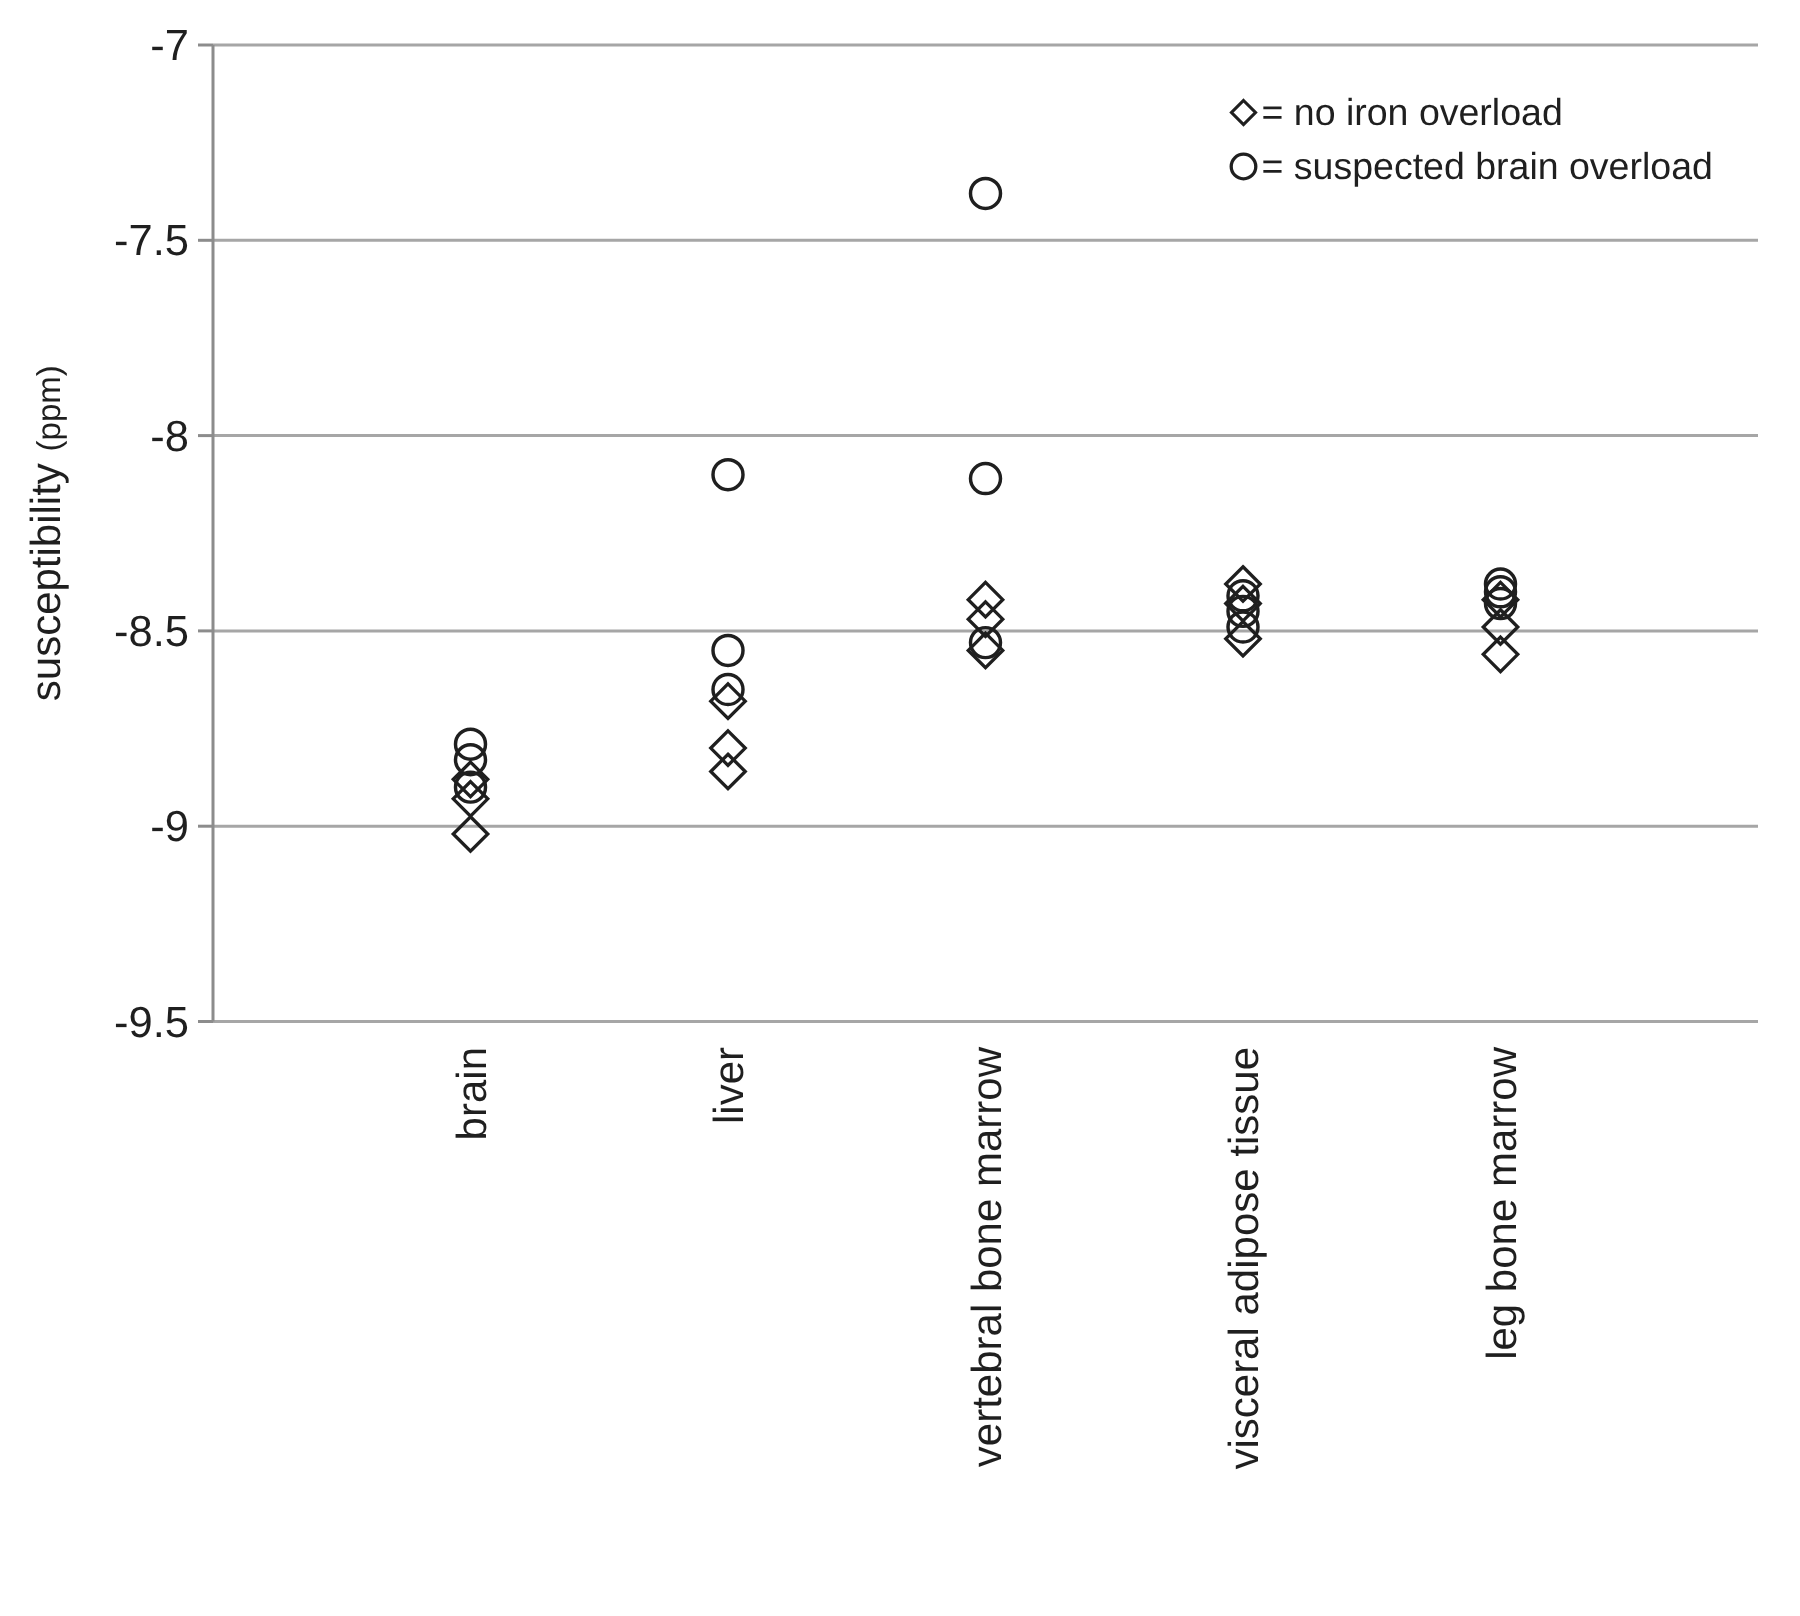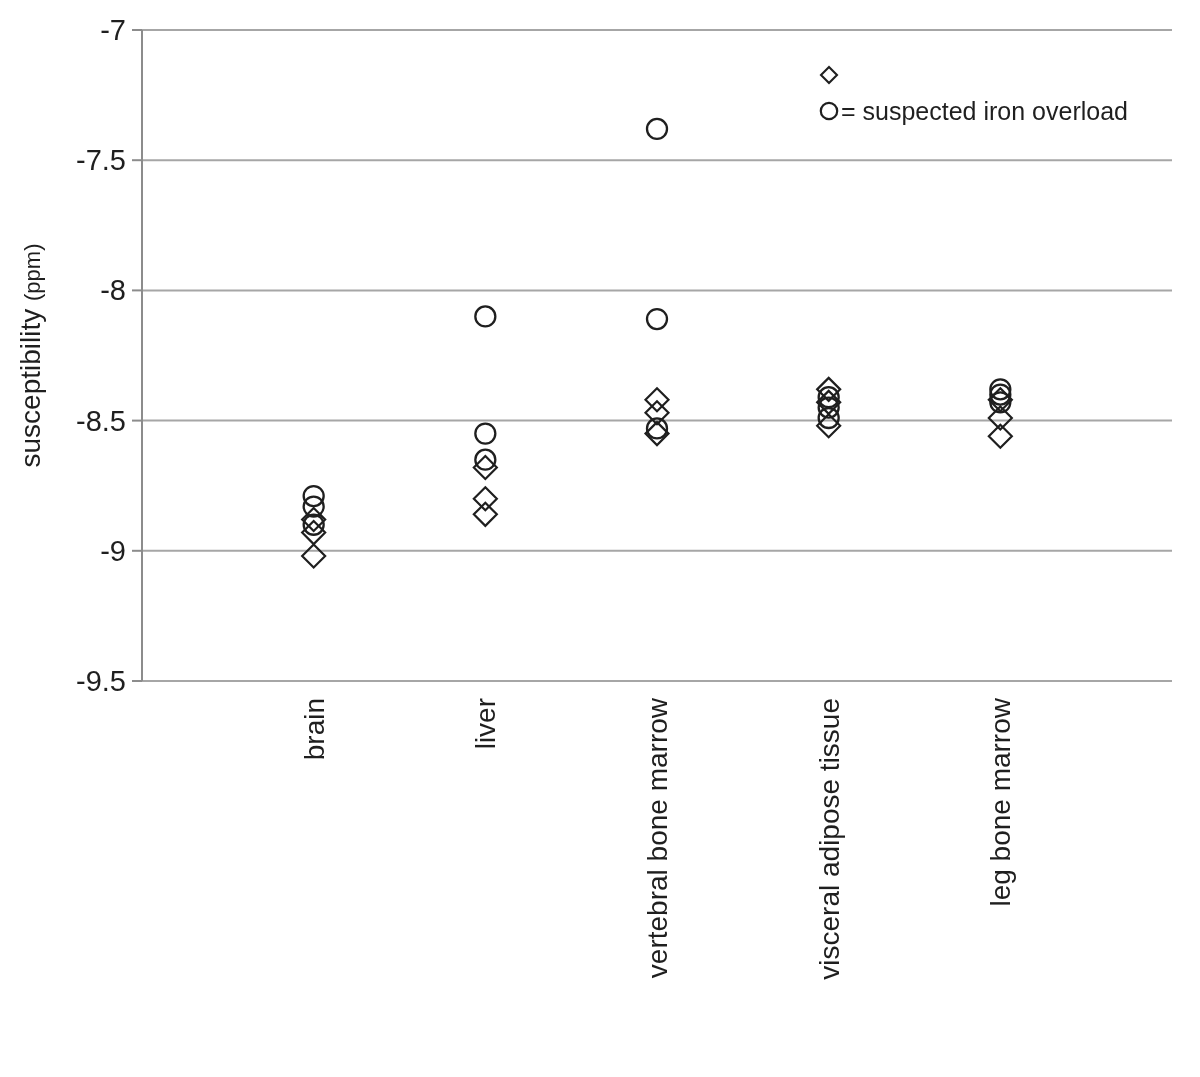--- a/index.html
+++ b/index.html
@@ -71,21 +71,22 @@
       <circle cx="1000.3333333333334" cy="389.3520000000002" r="10" fill="none" stroke="#1f1f1f" stroke-width="2.3"></circle>
       <circle cx="1000.3333333333334" cy="394.5600000000001" r="10" fill="none" stroke="#1f1f1f" stroke-width="2.3"></circle>
       <circle cx="1000.3333333333334" cy="402.3719999999999" r="10" fill="none" stroke="#1f1f1f" stroke-width="2.3"></circle>
     </svg>
 
   <div class="legend">
     <div class="legend-row">
       <svg class="glyph" width="22" height="22">
         <path d="M11 3 L19 11 L11 19 L3 11 Z" fill="none" stroke="#1f1f1f" stroke-width="2.1"></path>
       </svg>
+      <span>= no iron overload</span>
     </div>
     <div class="legend-row">
       <svg class="glyph" width="22" height="22">
         <circle cx="11" cy="11" r="8.2" fill="none" stroke="#1f1f1f" stroke-width="2.2"></circle>
       </svg>
-      <span>= suspected iron overload</span>
+      <span>= suspected brain overload</span>
     </div>
   </div>
 </div>
 
 </body></html>

